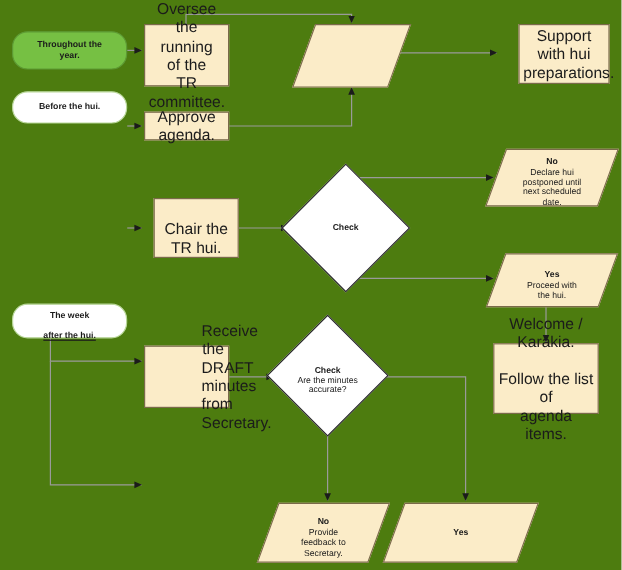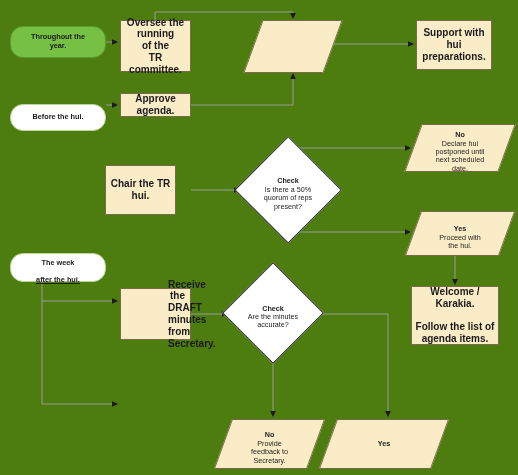--- a/index.html
+++ b/index.html
@@ -57,22 +57,21 @@
     background: #ffffff;
     border: 1px solid #b9d79a;
     border-radius: 13px;
     font-size: 7.3px;
     font-weight: bold;
   }
   
   .proc {
     background: #fbecc8;
     border: 1.3px solid #7a6a4a;
-    font-size: 10px;
-    font-weight: bold;
+    font-size: 13px;
   }
   
   .para {
     font-size: 7.2px;
   }
   .para .skewbg {
     position: absolute;
     left: 0; top: 0; right: 0; bottom: 0;
     background: #fbecc8;
     border: 1.3px solid #7a6a4a;
@@ -152,21 +151,21 @@
 
       <path d="M318,314 L388,314 L388,417"></path>
     </g>
   </svg>
 
   <div class="node term-green" style="left:10px; top:26px; width:96px; height:32px;">
     <span class="txt">Throughout the
 year.</span>
   </div>
 
-  <div class="node term-white" style="left:10px; top:104px; width:96px; height:27px;">
+  <div class="node term-white" style="left:10px; top:76px; width:96px; height:27px;">
     <span class="txt">Before the hui.</span>
   </div>
 
 
   <div class="node term-white" style="left:10px; top:253px; width:96px; height:29px; font-size:7.3px; font-weight:bold;align-items:center;">
     <span class="txt">
       <span>The week</span><br>
       <span class="ul">after the hui.</span>
     </span>
   </div>
@@ -174,25 +173,25 @@
   <div class="node proc" style="left:120px; top:20px; width:71px; height:52px;">
     <span class="txt">Oversee the running
 of the
 TR committee.</span>
   </div>
 
   <div class="node proc" style="left:120px; top:93px; width:71px; height:24px;text-align:center;">
     <span class="txt">Approve agenda.</span>
   </div>
 
-  <div class="node proc" style="left:105px; top:165px; width:71px; height:50px;">
+  <div class="node proc" style="left:128px; top:165px; width:71px; height:50px;align-items:flex-end;">
     <span class="txt">Chair the TR hui.</span>
   </div>
 
-  <div class="node proc" style="left:416px; top:20px; width:76px; height:50px;">
+  <div class="node proc" style="left:432px; top:20px; width:76px; height:50px;">
     <span class="txt">Support with hui
 preparations.</span>
   </div>
 
   <div class="node proc" style="left:411px; top:286px; width:88px; height:59px;">
     <span class="txt">Welcome / Karakia.
 
 Follow the list of
 agenda items.</span>
   </div>
@@ -238,23 +237,21 @@
   <div class="node para" style="left:328px; top:419px; width:112px; height:50px;">
     <span class="skewbg"></span>
     <span class="txt">
       <span class="hdr">Yes</span>
     </span>
   </div>
 
   <div class="node dec" style="left:234px; top:136px; width:108px; height:108px;">
     <span class="diamondbg"></span>
     <span class="txt">
-      <span class="hdr">Check</span><span>Is there a 50%
-quorum of reps
-present?</span>
+      <span class="hdr">Check</span>
     </span>
   </div>
 
   <div class="node dec" style="left:222px; top:262px; width:102px; height:102px;">
     <span class="diamondbg"></span>
     <span class="txt">
       <span class="hdr">Check</span><span>Are the minutes
 accurate?</span>
     </span>
   </div>

